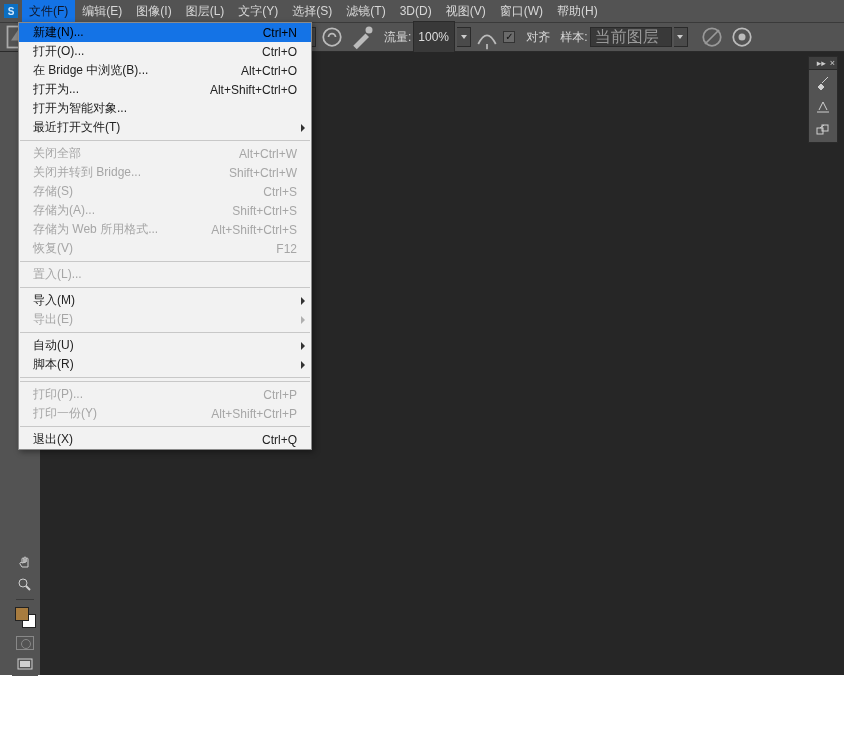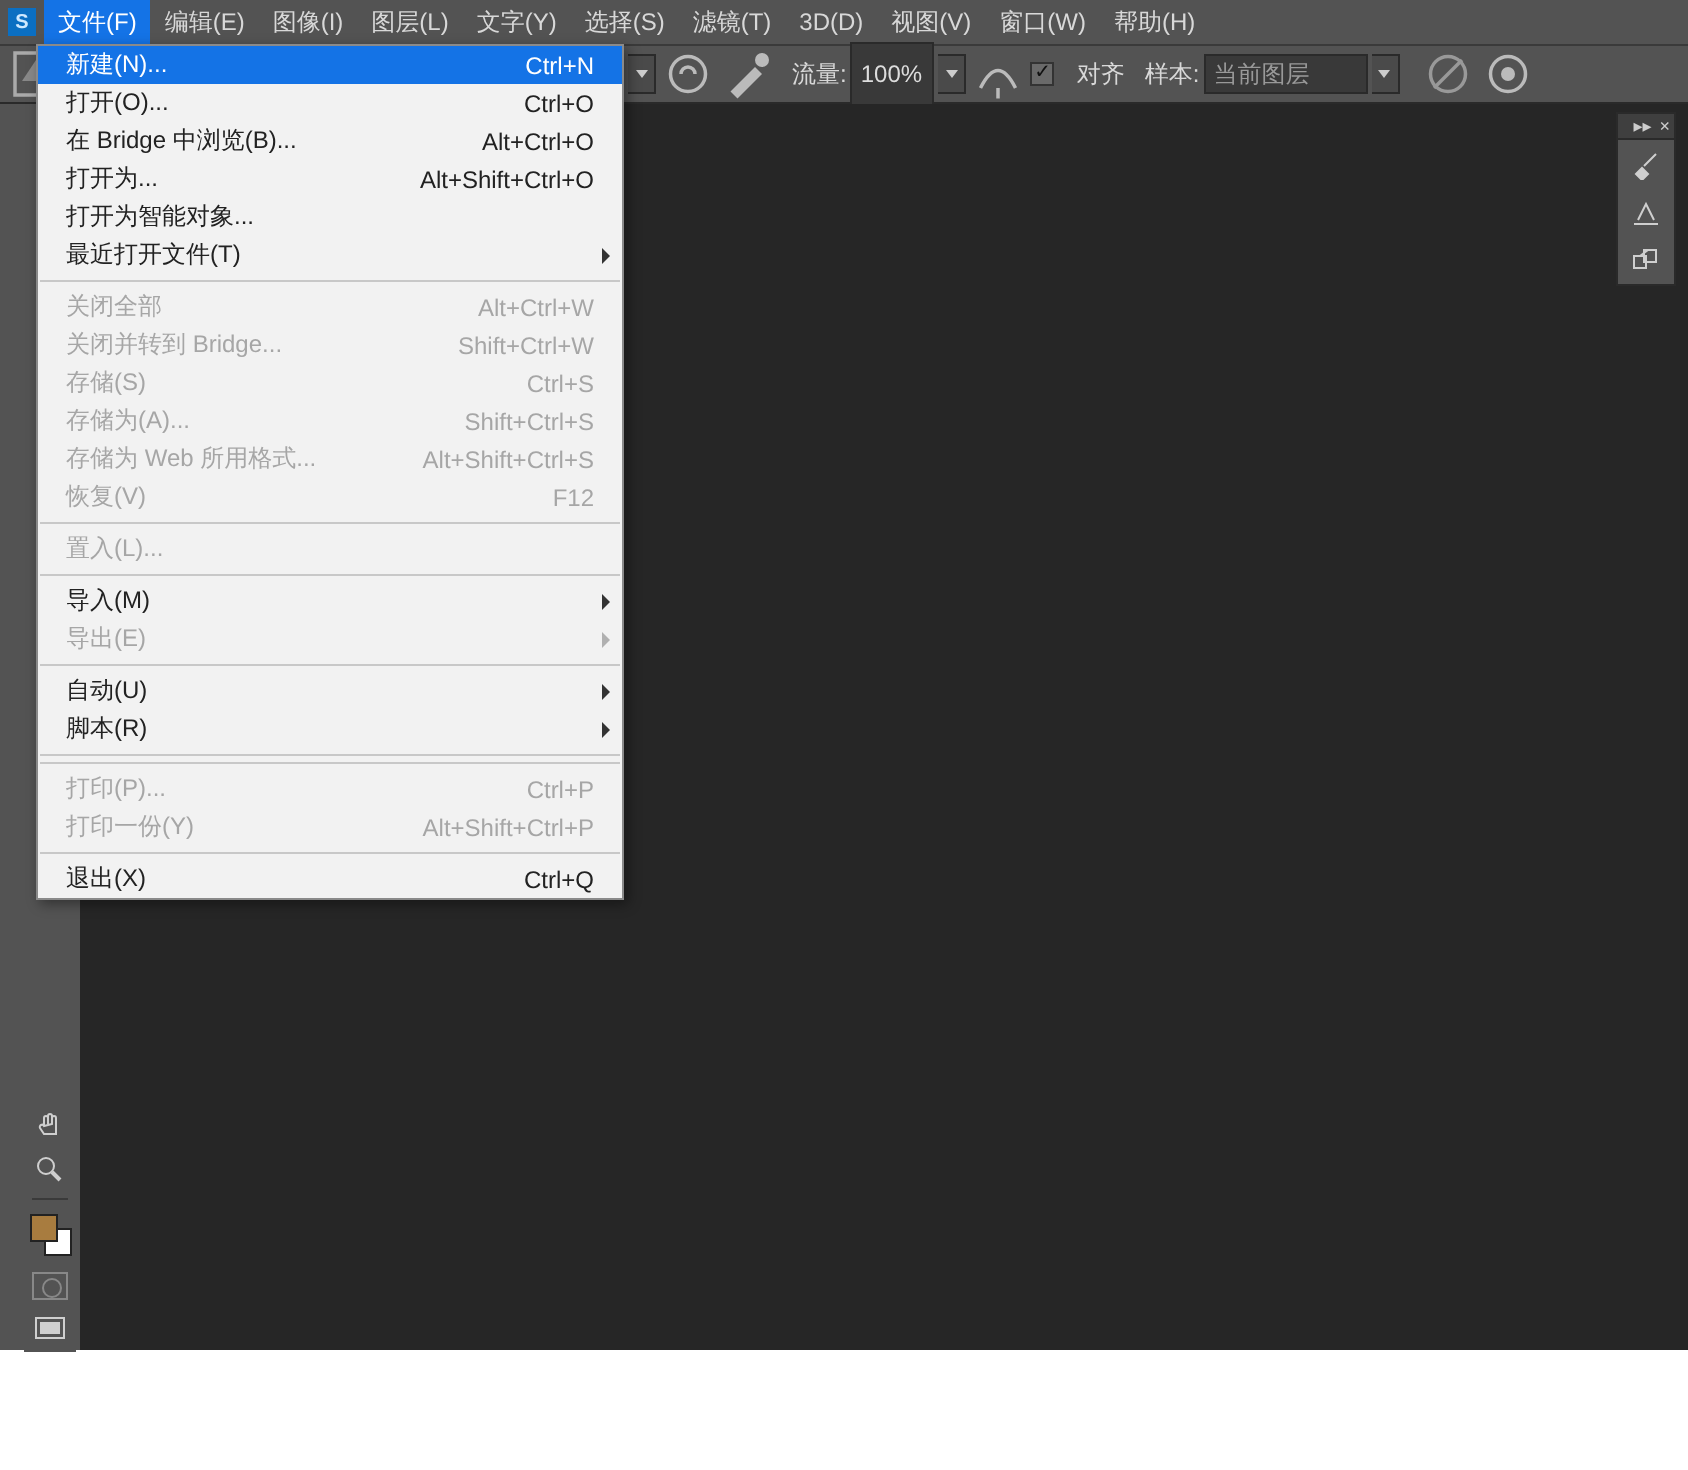--- a/index.html
+++ b/index.html
@@ -3,37 +3,37 @@
 <meta charset="utf-8">
 <style>
 * { margin: 0; padding: 0; box-sizing: border-box; font-family: "Microsoft YaHei", Arial, sans-serif; }
 body { width: 844px; height: 735px; background: #fff; overflow: hidden; position: relative; }
 .app { width: 844px; height: 675px; background: #535353; position: relative; }
 
 
 .menubar { height: 22px; background: #535353; display: flex; align-items: center; padding-left: 2px; }
 .logo { width: 14px; height: 14px; background: #0b6fc2; margin: 0 4px 0 2px; display: flex; align-items: center; justify-content: center; color: #cfe9ff; font-size: 10px; font-weight: bold; }
 .menu-item { color: #d8d8d8; font-size: 12px; padding: 3px 7px; cursor: default; line-height: 16px; }
-.menu-item.active { background: #1473e6; color: #ffffff; }
+.menu-item.active { background: #1473e6; color: #0f172a; }
 
 
 .optionsbar { height: 30px; background: #535353; border-top: 1px solid #3a3a3a; border-bottom: 1px solid #2a2a2a; display: flex; align-items: center; padding: 0 4px; position: relative; }
 .opt-icon { width: 28px; height: 24px; display: flex; align-items: center; justify-content: center; color: #c8c8c8; }
 .opt-label { color: #d8d8d8; font-size: 12px; margin-left: 6px; }
 .opt-field { background: #393939; border: 1px solid #2a2a2a; color: #ddd; font-size: 12px; height: 32px; display: inline-flex; align-items: center; padding: 0 4px; min-width: 42px; }
 .opt-dd { width: 14px; height: 20px; background: #4a4a4a; border: 1px solid #2a2a2a; border-left: none; display: inline-flex; align-items: center; justify-content: center; }
 .arrow-down-small { width: 0; height: 0; border-left: 3px solid transparent; border-right: 3px solid transparent; border-top: 4px solid #ccc; }
 .checkbox { width: 12px; height: 12px; background: #6a6a6a; border: 1px solid #333; display: inline-flex; align-items: center; justify-content: center; margin-right: 3px; }
 .checkmark { color: #111; font-size: 10px; line-height: 1; }
-.opt-select { background: #393939; border: 1px solid #2a2a2a; color: #999; font-size: 12px; height: 20px; width: 82px; display: inline-flex; align-items: center; padding: 0 4px; text-align: center; }
+.opt-select { background: #393939; border: 1px solid #2a2a2a; color: #999; font-size: 16px; height: 20px; width: 82px; display: inline-flex; align-items: center; padding: 0 4px; text-align: center; }
 
 
 .dropdown { position: absolute; left: 18px; top: 22px; width: 294px; background: #f2f2f2; border: 1px solid #8a8a8a; box-shadow: 2px 2px 6px rgba(0,0,0,0.4); z-index: 100; }
 .dm-row { display: flex; justify-content: space-between; align-items: center; height: 19px; padding: 0 14px 0 14px; color: #222; font-size: 12px; cursor: default; position: relative; }
-.dm-row.highlight { background: #1473e6; color: #ffffff; align-items: center; }
+.dm-row.highlight { background: #1473e6; color: #000000; align-items: center; }
 .dm-row.disabled { color: #a6a6a6; }
 .dm-sep { height: 1px; background: #c8c8c8; margin: 3px 1px; }
 .dm-arrow { position: absolute; right: 6px; top: 50%; transform: translateY(-50%); width: 0; height: 0; border-top: 4px solid transparent; border-bottom: 4px solid transparent; border-left: 4px solid #333; }
 .dm-row.disabled .dm-arrow { border-left-color: #b0b0b0; }
 
 
 .toolbar { position: absolute; left: 12px; top: 52px; width: 26px; background: #535353; }
 .tool { width: 26px; height: 22px; display: flex; align-items: center; justify-content: center; color: #cfcfcf; }
 .tool svg { width: 16px; height: 16px; }
 .swatches { width: 26px; height: 28px; position: relative; margin-top: 2px; }
@@ -74,21 +74,21 @@
     <div class="menu-item">帮助(H)</div>
   </div>
 
   <div class="optionsbar">
     <div class="opt-icon">
       <svg viewBox="0 0 16 16">
           <rect x="2" y="2" width="12" height="12" fill="none" stroke="#aaa"></rect>
           <path d="M4 10 L8 4 L12 10" fill="#888"></path>
         </svg>
     </div>
-    <div style="position:absolute; left:314px; display:flex; align-items:center; gap:2px;">
+    <div style="position:absolute; left:302px; display:flex; align-items:center; gap:2px;">
       <span class="opt-dd">
           <span class="arrow-down-small"></span>
         </span>
       <span class="opt-icon">
         <svg viewBox="0 0 16 16">
             <circle cx="8" cy="8" r="5" fill="none" stroke="#bbb"></circle>
             <path d="M6 8 A2 2 0 0 1 10 8" stroke="#bbb" fill="none"></path>
           </svg>
       </span>
       <span class="opt-icon">

